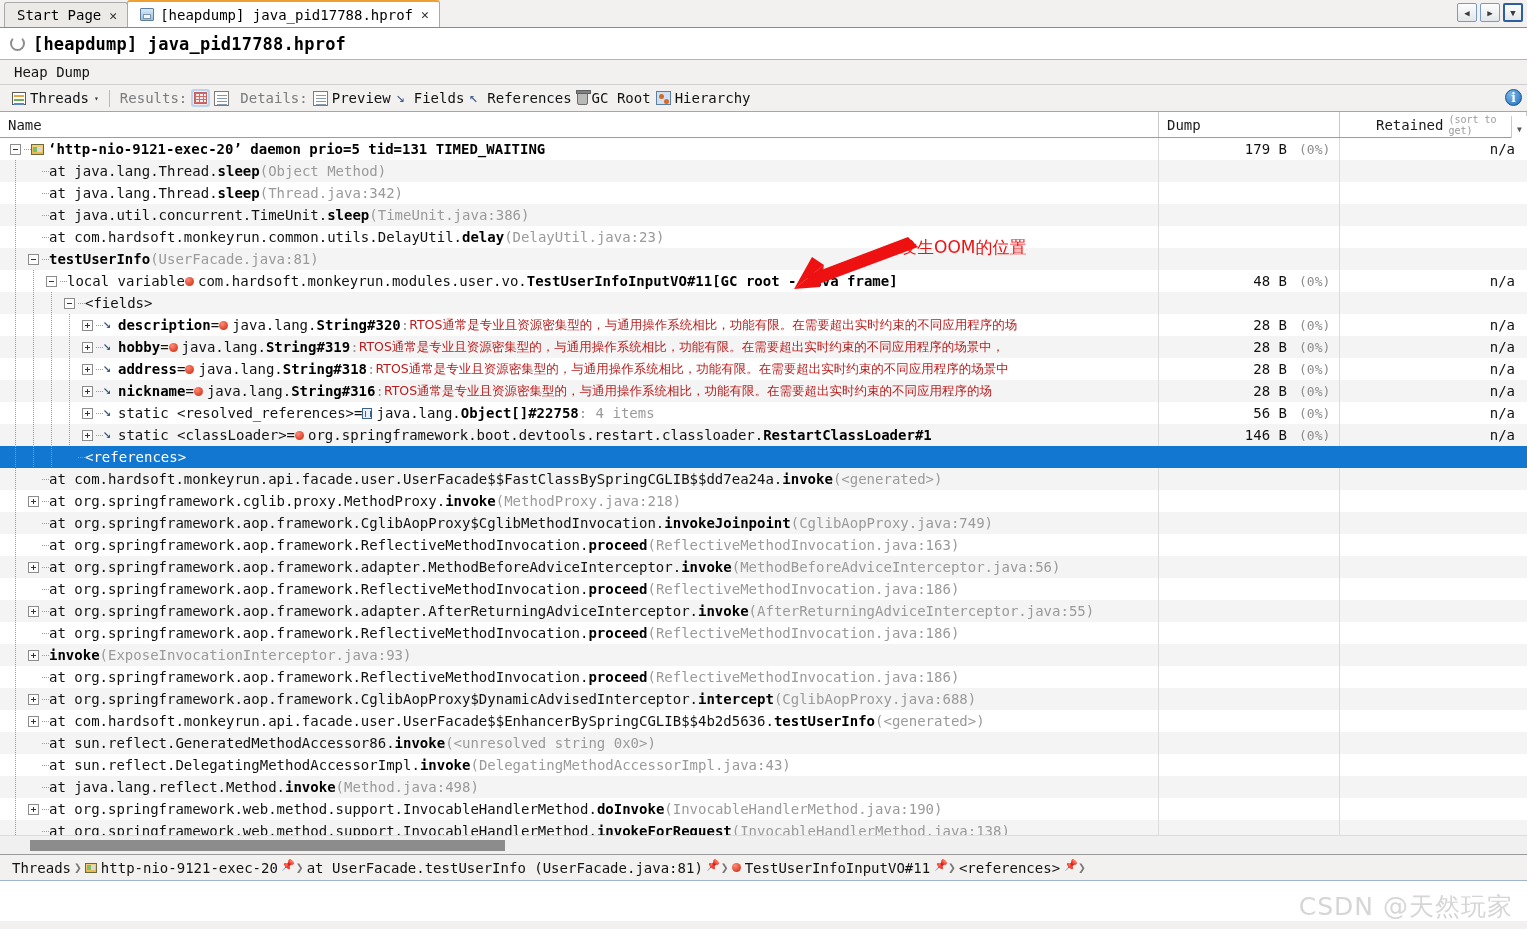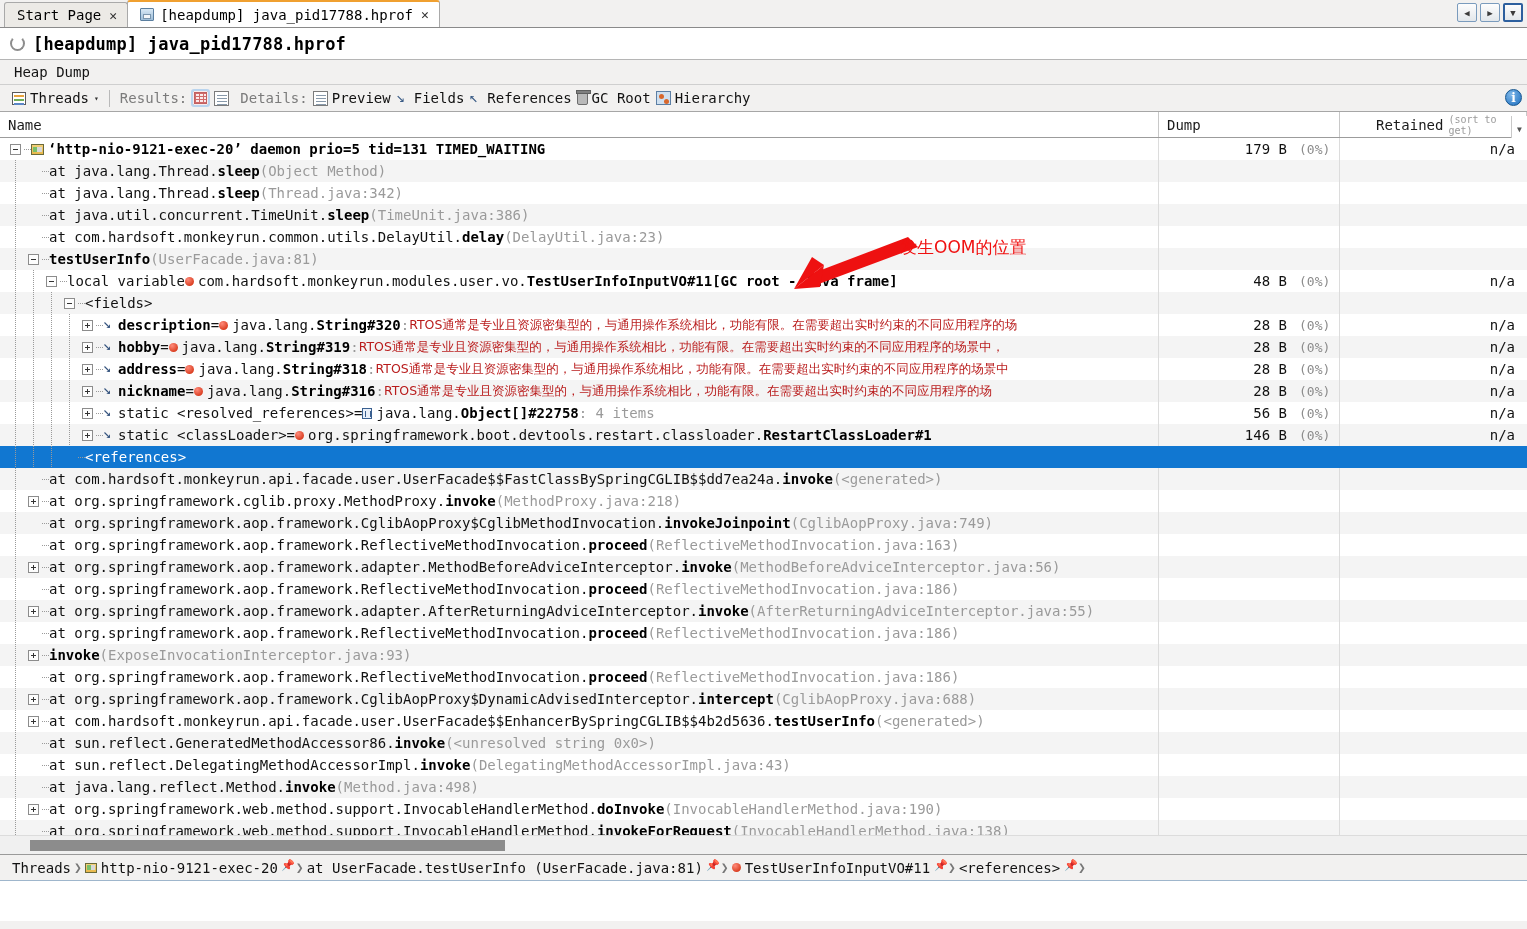--- a/index.html
+++ b/index.html
@@ -1172,13 +1172,14 @@
       <span class="chev">❯</span>
       <div class="crumb">
         <span>&lt;references&gt;</span>
         <span class="pin"></span>
       </div>
       <span class="chev">❯</span>
     </div>
 
   <div class="footer-blank"></div>
 
+  <div class="watermark">CSDN @天然玩家</div>
 </div>
 
 </body></html>

